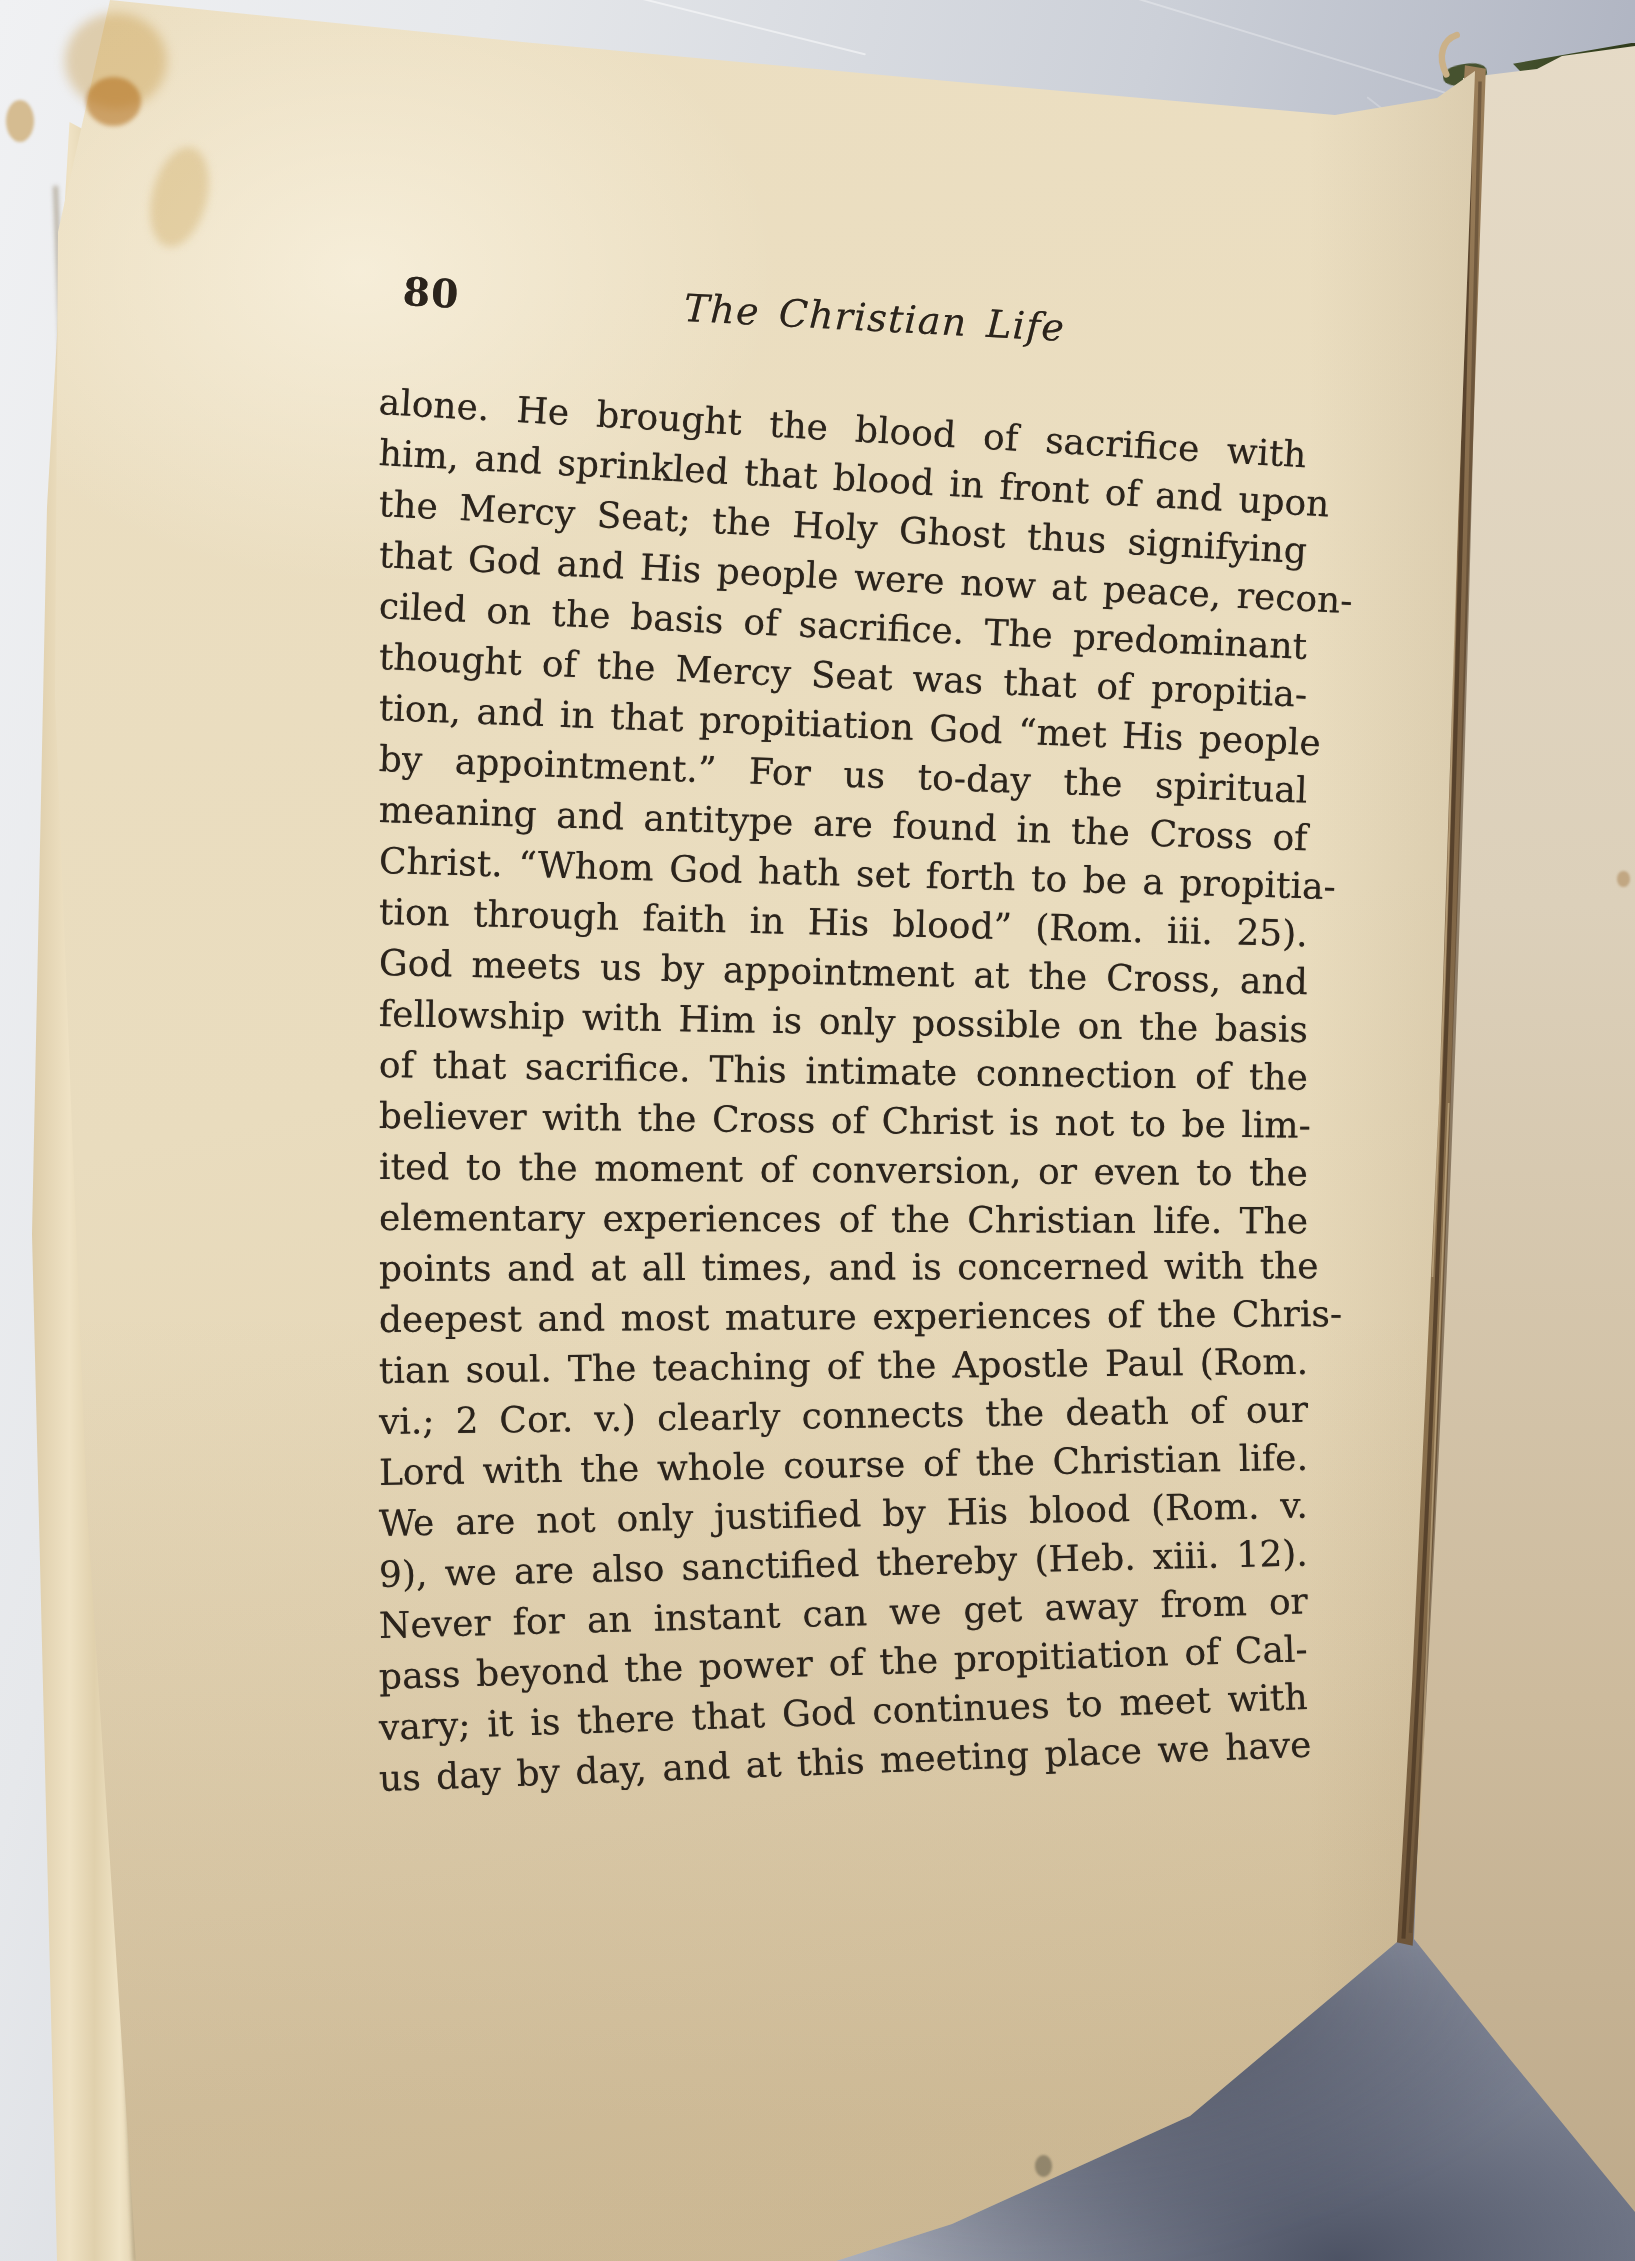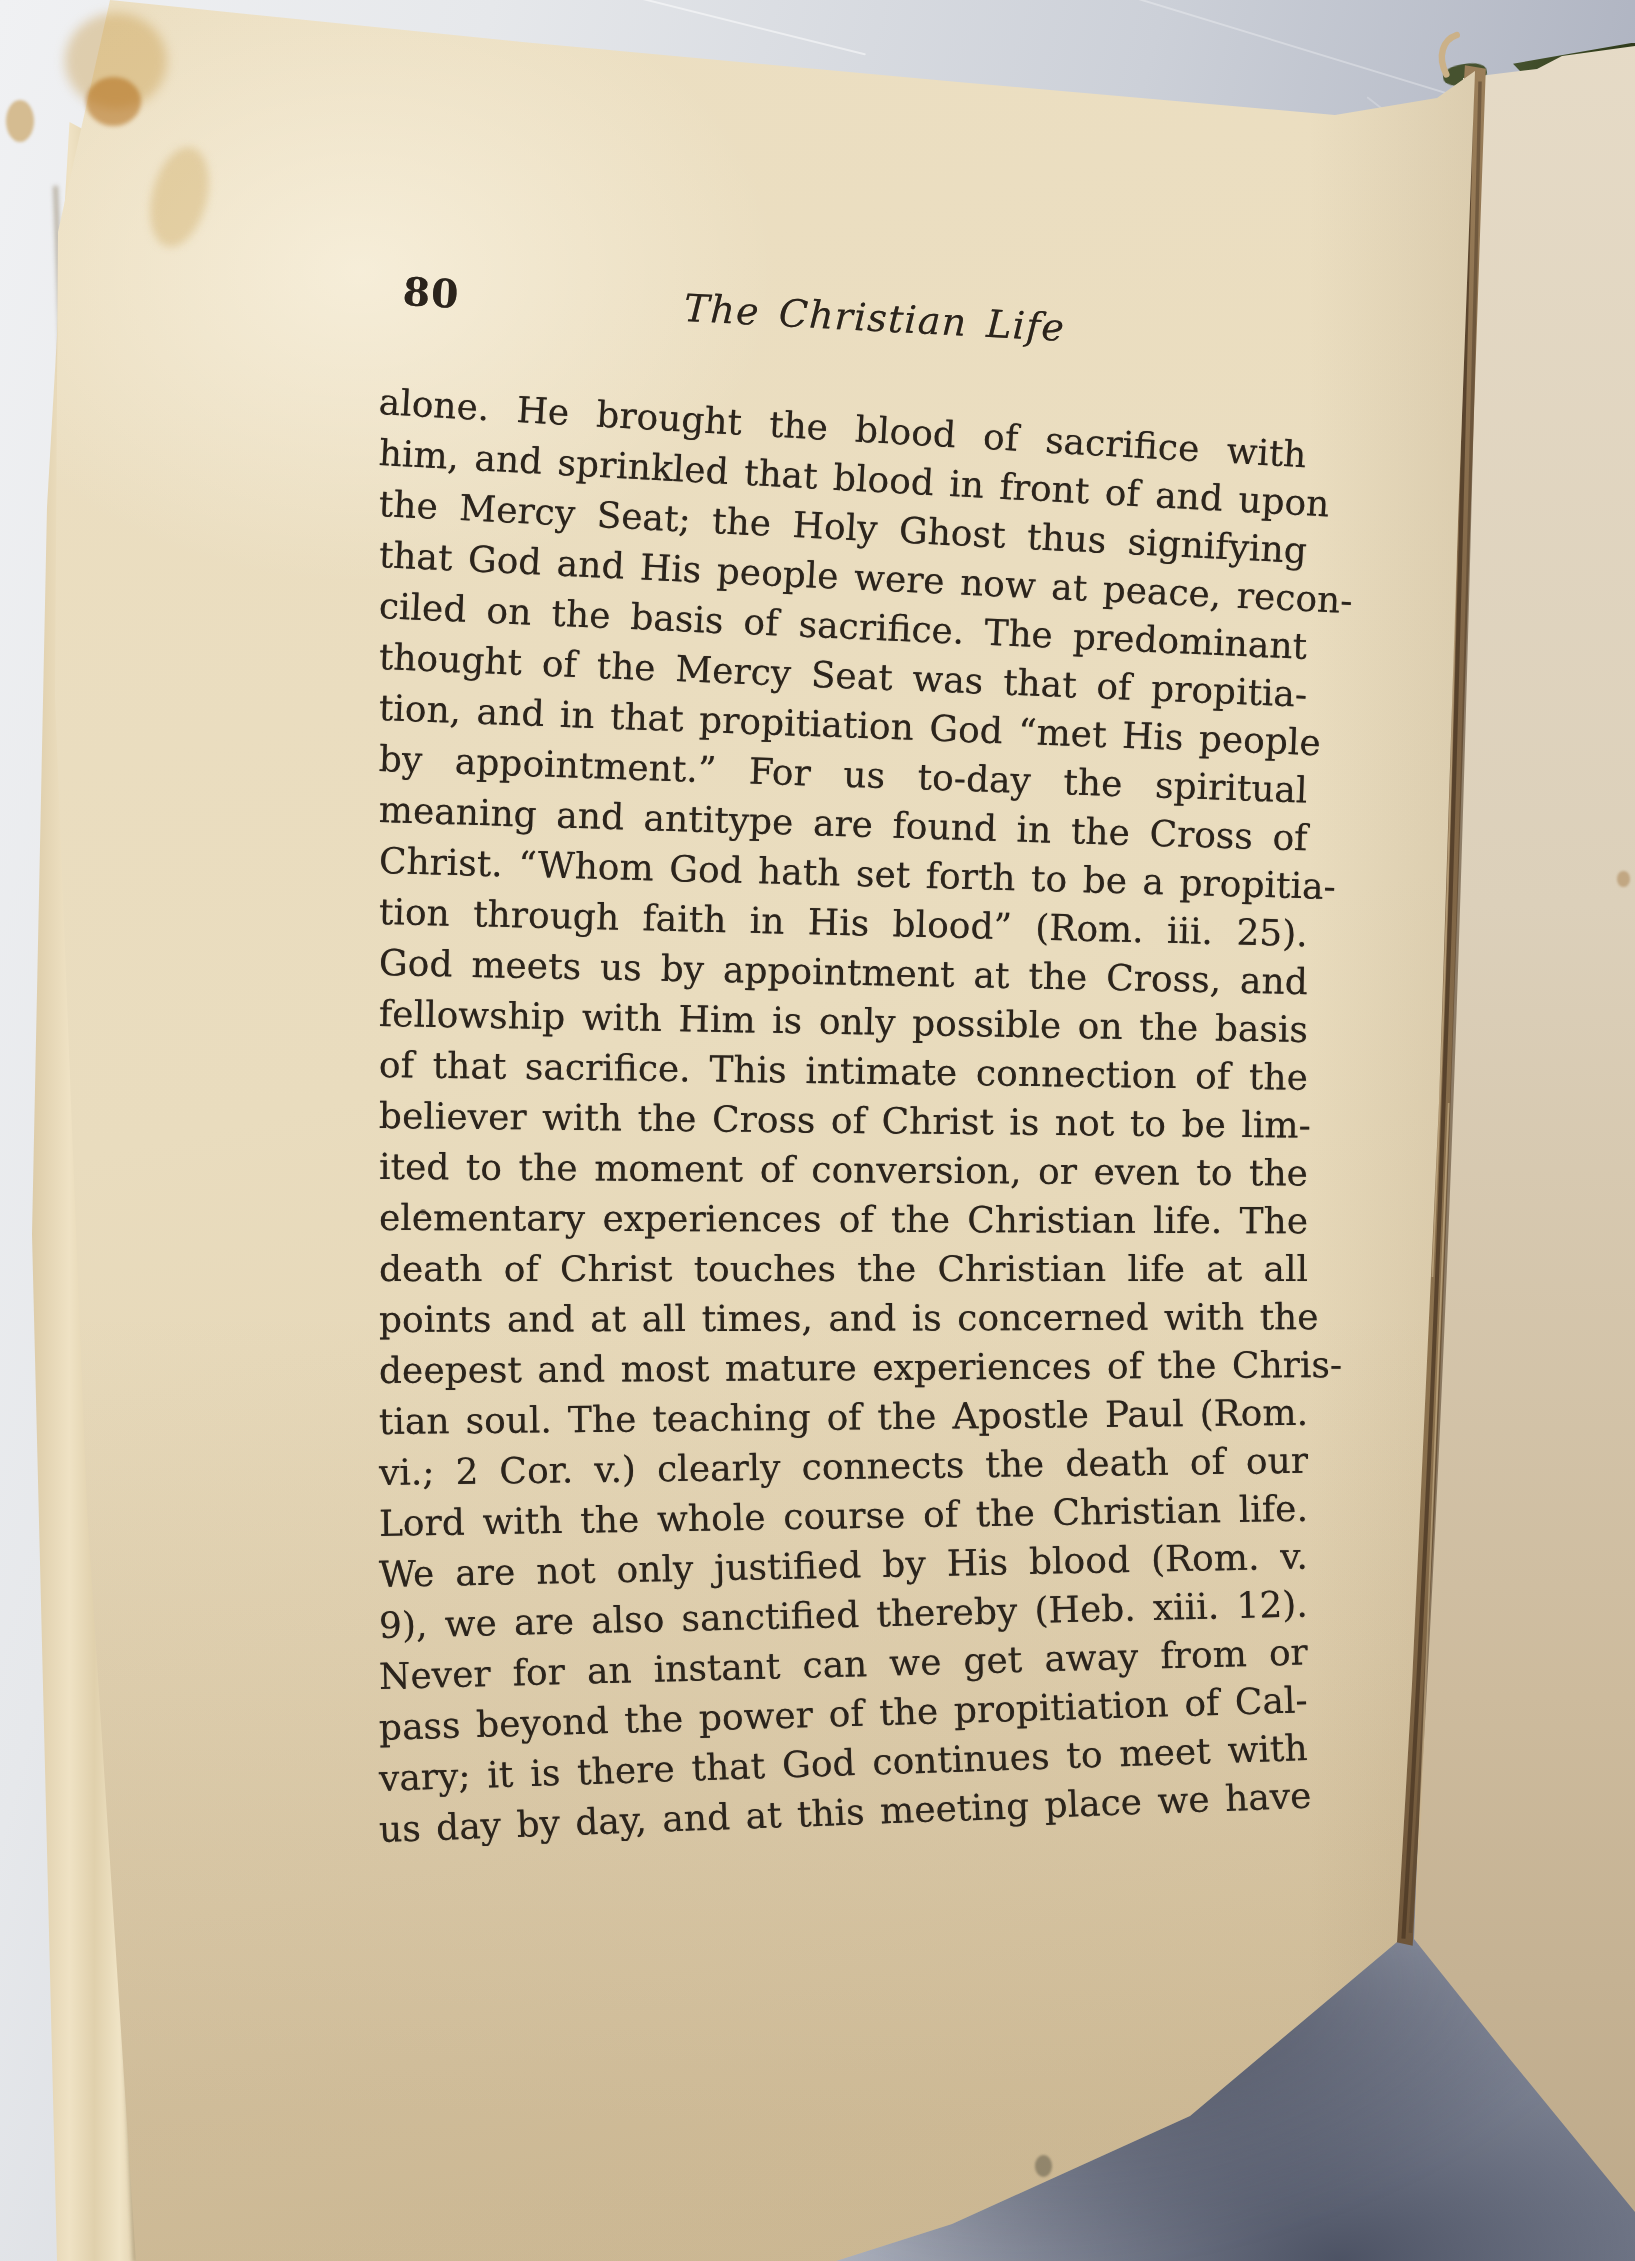--- a/index.html
+++ b/index.html
@@ -176,21 +176,20 @@
         <div class="tline" style="transform: rotate(1.95deg);">by appointment.”  For us to-day the spiritual</div>
         <div class="tline" style="transform: rotate(1.76deg);">meaning and antitype are found in the Cross of</div>
         <div class="tline" style="transform: rotate(1.56deg);">Christ.  “Whom God hath set forth to be a propitia-</div>
         <div class="tline" style="transform: rotate(1.37deg);">tion through faith in His blood” (Rom. iii. 25).</div>
         <div class="tline" style="transform: rotate(1.18deg);">God meets us by appointment at the Cross, and</div>
         <div class="tline" style="transform: rotate(0.99deg);">fellowship with Him is only possible on the basis</div>
         <div class="tline" style="transform: rotate(0.79deg);">of that sacrifice.  This intimate connection of the</div>
         <div class="tline" style="transform: rotate(0.6deg);">believer with the Cross of Christ is not to be lim-</div>
         <div class="tline" style="transform: rotate(0.41deg);">ited to the moment of conversion, or even to the</div>
         <div class="tline" style="transform: rotate(0.21deg);">elementary experiences of the Christian life.  The</div>
-        <div class="tline" style="transform: rotate(0.02deg);">death of Christ touches the Christian life at all</div>
         <div class="tline" style="transform: rotate(-0.17deg);">points and at all times, and is concerned with the</div>
         <div class="tline" style="transform: rotate(-0.36deg);">deepest and most mature experiences of the Chris-</div>
         <div class="tline" style="transform: rotate(-0.56deg);">tian soul.  The teaching of the Apostle Paul (Rom.</div>
         <div class="tline" style="transform: rotate(-0.75deg);">vi.; 2 Cor. v.) clearly connects the death of our</div>
         <div class="tline" style="transform: rotate(-0.94deg);">Lord with the whole course of the Christian life.</div>
         <div class="tline" style="transform: rotate(-1.14deg);">We are not only justified by His blood (Rom. v.</div>
         <div class="tline" style="transform: rotate(-1.33deg);">9), we are also sanctified thereby (Heb. xiii. 12).</div>
         <div class="tline" style="transform: rotate(-1.52deg);">Never for an instant can we get away from or</div>
         <div class="tline" style="transform: rotate(-1.71deg);">pass beyond the power of the propitiation of Cal-</div>
         <div class="tline" style="transform: rotate(-1.91deg);">vary; it is there that God continues to meet with</div>

